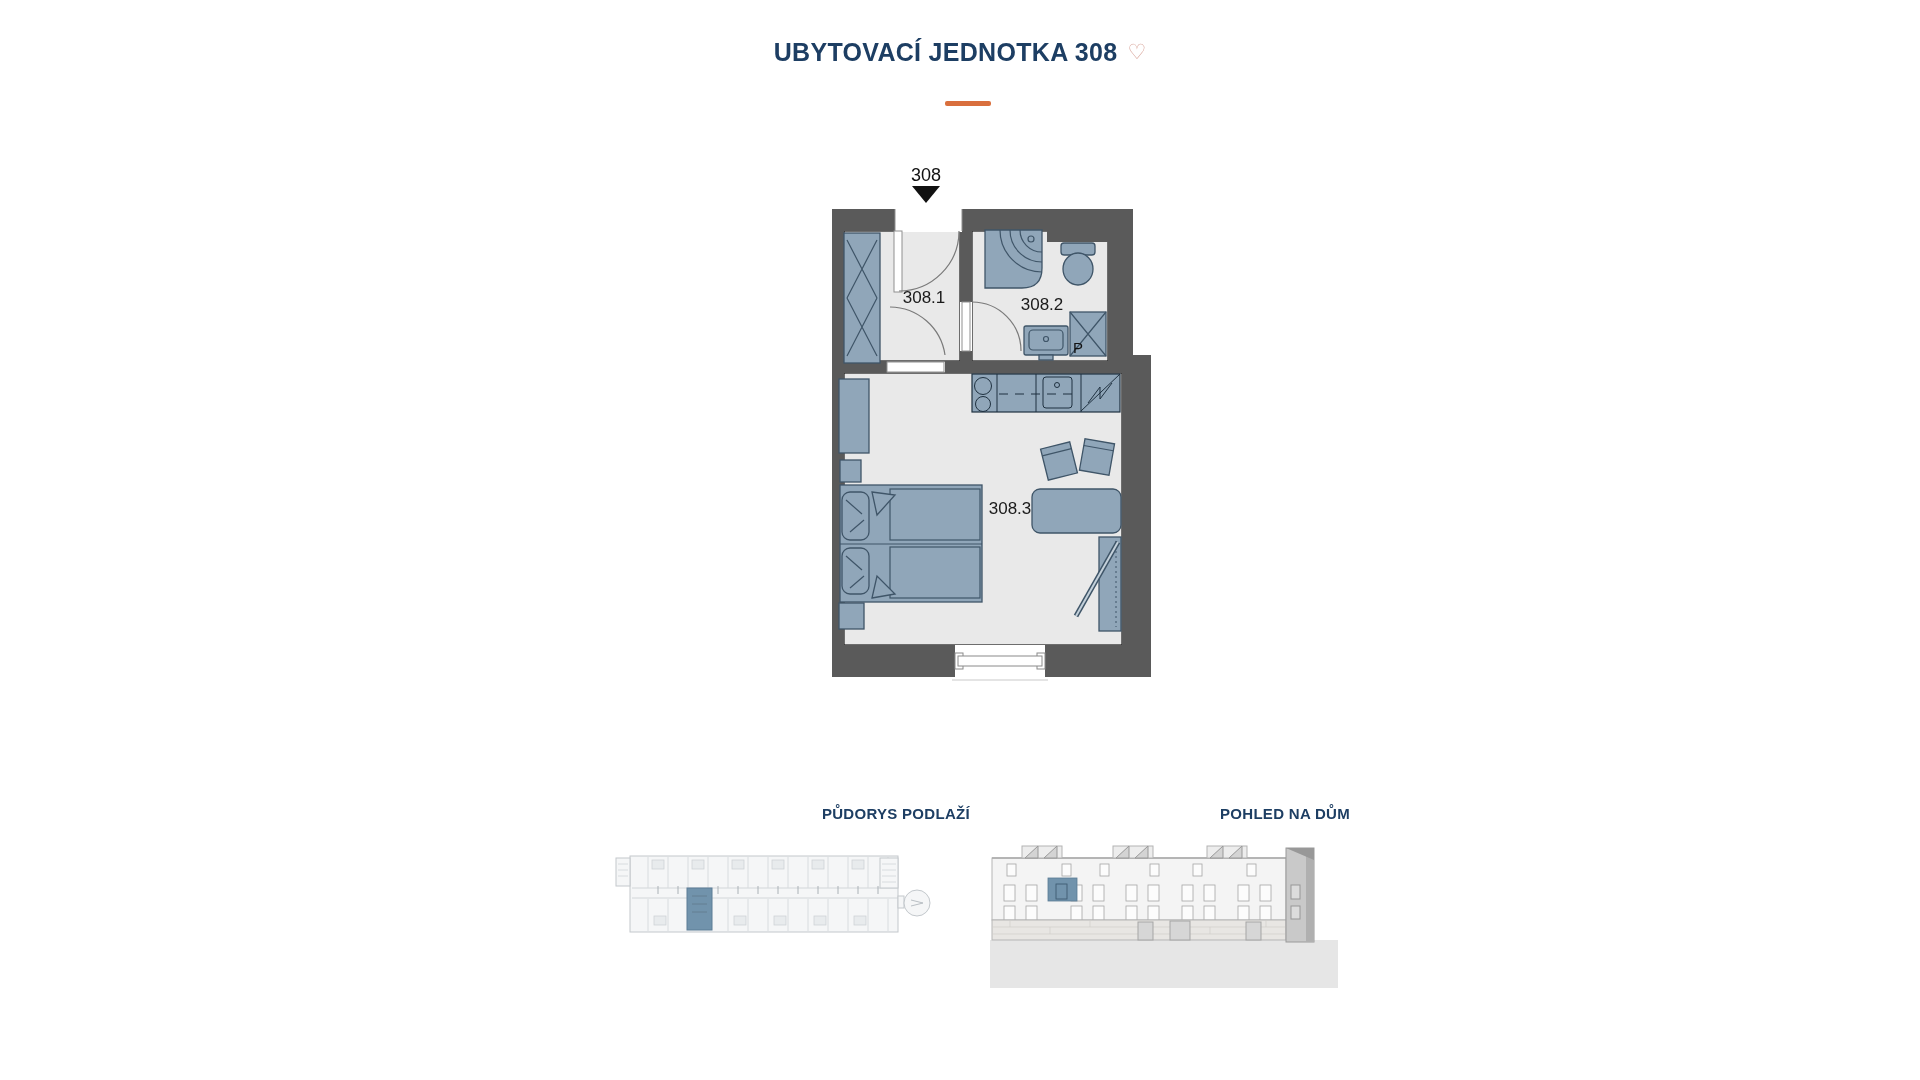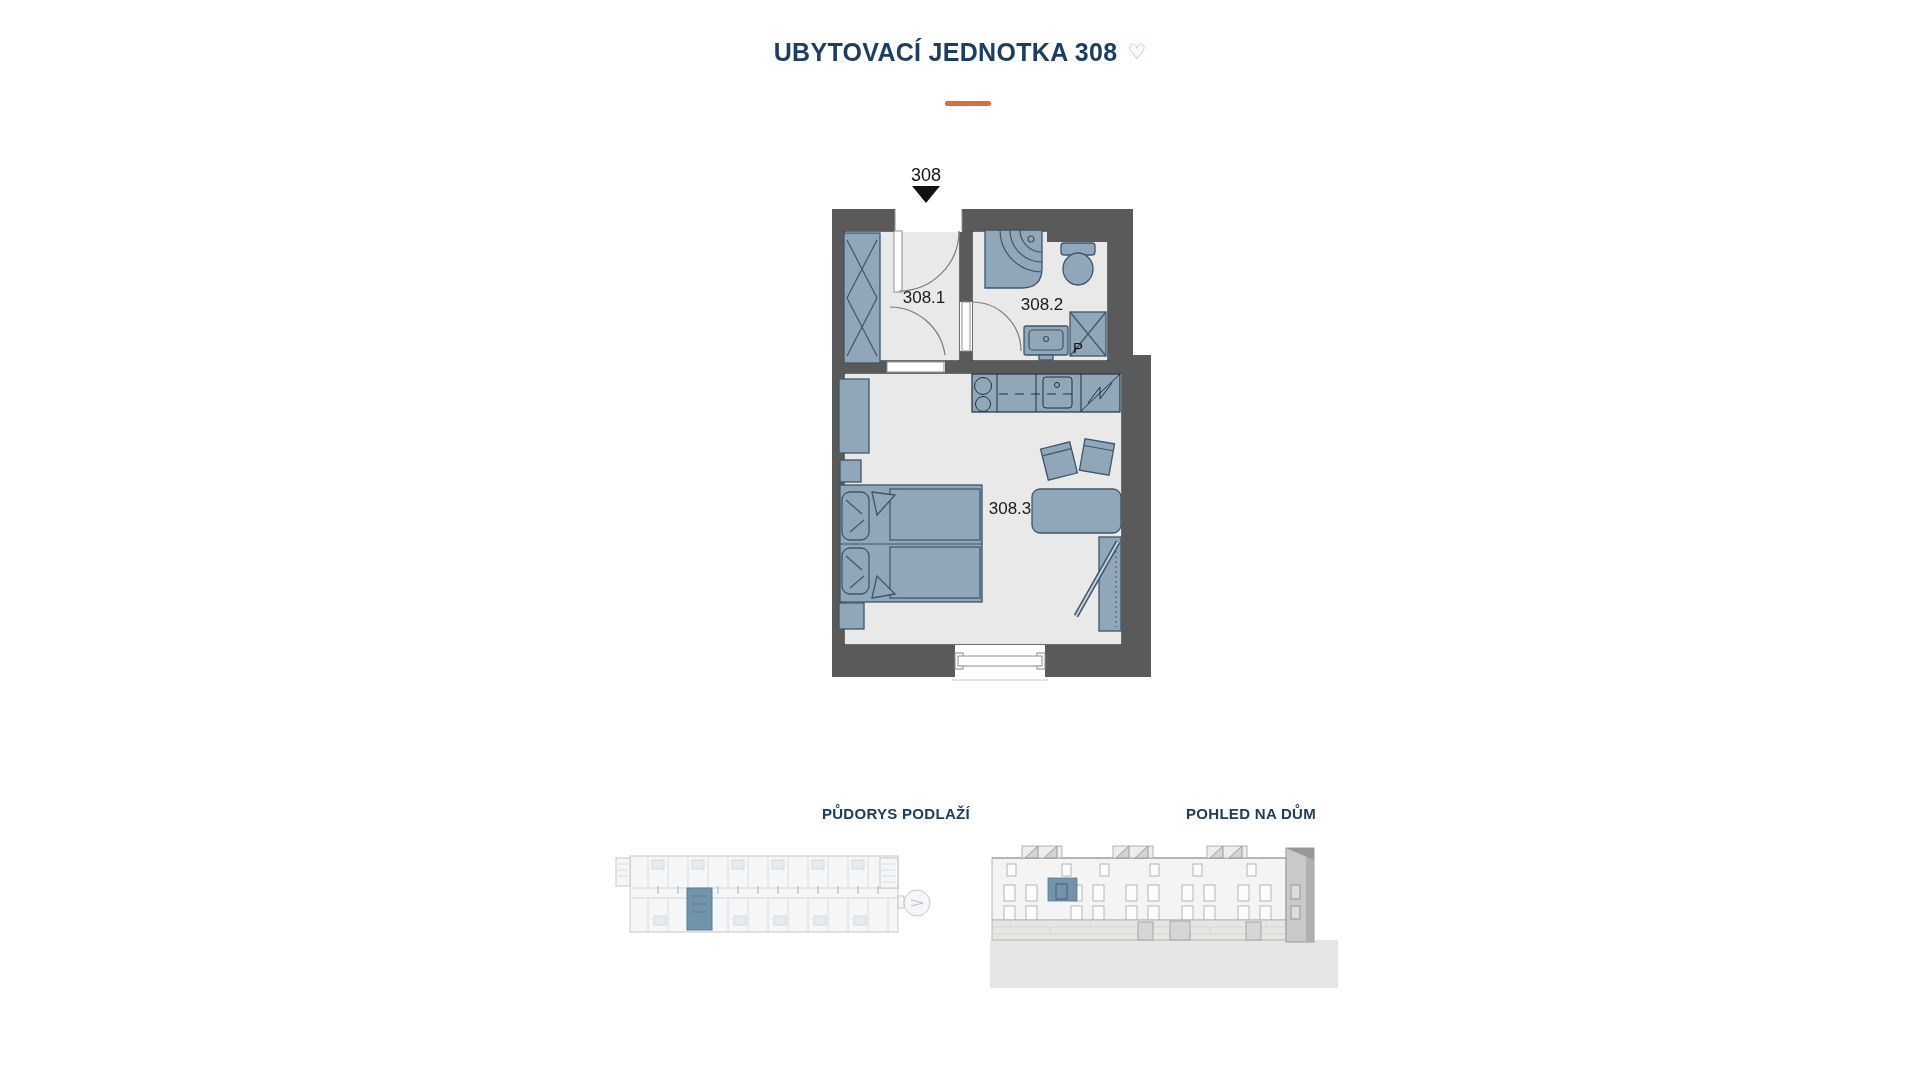--- a/index.html
+++ b/index.html
@@ -6,21 +6,21 @@
   .canvas{position:relative;width:1920px;height:1080px;background:#fff;overflow:hidden;
           font-family:"Liberation Sans",sans-serif;}
   .title-row{position:absolute;left:0;right:0;top:38px;display:flex;justify-content:center;
              align-items:center;gap:10px;}
   .title-row h1{margin:0;font-size:25px;font-weight:bold;color:var(--title);letter-spacing:.3px;}
   .heart{font-size:21px;color:var(--heart);line-height:1;cursor:pointer;transform:translateY(-1px);}
   .divider{position:absolute;left:945px;top:101px;width:46px;height:5px;background:var(--accent);border-radius:2px;}
   .caption{position:absolute;top:805px;font-size:15px;font-weight:bold;color:var(--title);
            text-align:right;letter-spacing:.3px;}
   .caption-left{left:610px;width:360px;}
-  .caption-right{left:956px;width:360px;}
+  .caption-right{left:990px;width:360px;}
   svg.plan{position:absolute;left:830px;top:160px;}
   svg.storey{position:absolute;left:612px;top:850px;cursor:pointer;}
   svg.elevation{position:absolute;left:985px;top:843px;cursor:pointer;}
   svg text{font-family:"Liberation Sans",sans-serif;}
   .wall{fill:var(--wall);}
   .floor{fill:var(--floor);stroke:#1c1c1c;stroke-width:1.2;}
   .furn{fill:var(--furniture);stroke:var(--furniture_line);stroke-width:1.3;}
   .furnline{fill:none;stroke:var(--furniture_line);stroke-width:1.2;}
   .doorleaf{fill:#ffffff;stroke:#8f8f8f;stroke-width:1;}
   .doorarc{fill:none;stroke:#7a7a7a;stroke-width:1.2;}

